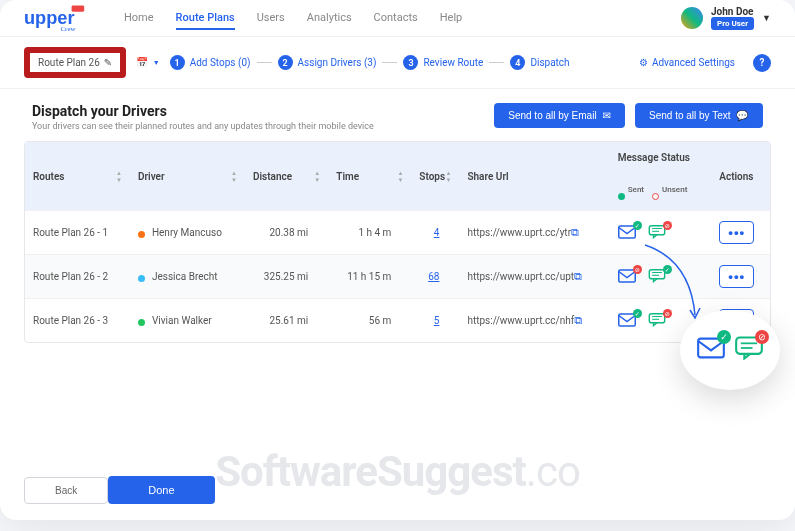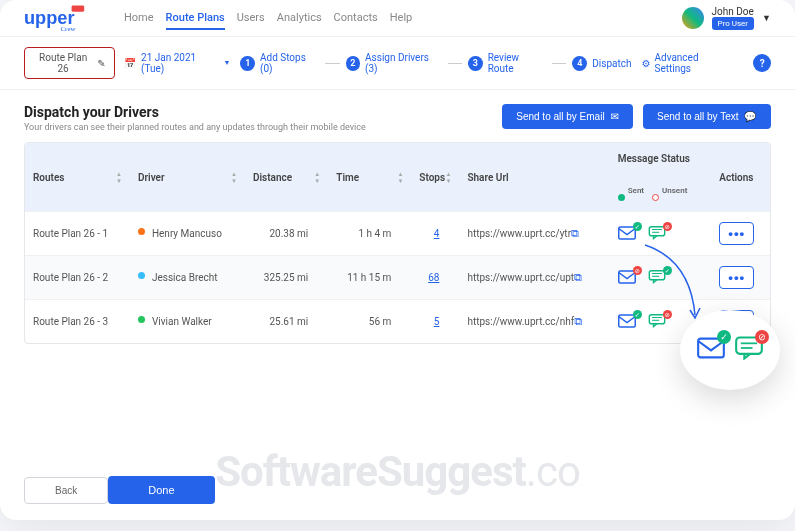--- a/index.html
+++ b/index.html
@@ -3,55 +3,55 @@
 <meta charset="utf-8">
 <style>
 * { margin: 0; padding: 0; box-sizing: border-box; }
 body { font-family: -apple-system, BlinkMacSystemFont, "Segoe UI", Roboto, sans-serif; background: #f5f7fa; width: 795px; height: 531px; overflow: hidden; position: relative; }
 .app { background: #fff; border-radius: 16px; width: 795px; height: 520px; position: relative; box-shadow: 0 10px 40px rgba(0,0,0,0.08); }
 
 
 .header { display: flex; align-items: center; padding: 2px 24px; border-bottom: 1px solid #f0f0f0; }
 .logo { display: flex; align-items: center; gap: 2px; }
 .logo-img { width: 70px; height: 32px; display: flex; align-items: center; }
-.nav { display: flex; gap: 12px; margin-left: 30px; font-size: 11px; color: #888; }
+.nav { display: flex; gap: 22px; margin-left: 30px; font-size: 11px; color: #888; }
 .nav-item { cursor: pointer; padding: 4px 0; }
 .nav-item.active { color: #2563eb; border-bottom: 2px solid #2563eb; font-weight: 500; }
-.user-area { margin-left: auto; display: flex; align-items: center; gap: 8px; }
+.user-area { margin-left: auto; display: flex; align-items: center; gap: 8px; font-weight: bold; }
 .avatar { width: 22px; height: 22px; border-radius: 50%; background: linear-gradient(45deg, #f59e0b, #10b981, #3b82f6); }
 .user-name { font-size: 10px; color: #333; }
 .pro-badge { background: #2563eb; color: #fff; font-size: 8px; padding: 2px 6px; border-radius: 3px; }
 .caret { font-size: 9px; color: #333; }
 
 
 .toolbar { display: flex; align-items: center; padding: 10px 24px; gap: 10px; font-size: 10px; border-bottom: 1px solid #f0f0f0; }
-.plan-sel { display: flex; align-items: center; gap: 4px; color: #555; border: 1px solid #b91c1c; padding: 4px 8px; border-radius: 4px; text-align: center; }
+.plan-sel { display: flex; align-items: center; gap: 4px; color: #555; border: 6px solid #b91c1c; padding: 4px 8px; border-radius: 4px; }
 .date-sel { display: flex; align-items: center; gap: 4px; color: #2563eb; }
 .step { display: flex; align-items: center; gap: 5px; color: #2563eb; }
 .step-num { width: 15px; height: 15px; border-radius: 50%; background: #2563eb; color: #fff; display: flex; align-items: center; justify-content: center; font-size: 9px; font-weight: 600; }
 .step-line { width: 15px; height: 1px; background: #ccc; }
 .adv-settings { margin-left: auto; color: #2563eb; display: flex; align-items: center; gap: 4px; }
 .help-btn { width: 18px; height: 18px; border-radius: 50%; background: #2563eb; color: #fff; display: flex; align-items: center; justify-content: center; font-size: 10px; font-weight: 600; margin-left: 8px; }
 
 
-.title-row { display: flex; align-items: flex-start; padding: 14px 24px 10px; }
+.title-row { display: flex; align-items: flex-start; padding: 14px 32px 10px; }
 .title-block h2 { font-size: 14px; color: #222; font-weight: 700; }
 .title-block p { font-size: 9px; color: #888; margin-top: 2px; }
 .action-btns { margin-left: auto; display: flex; gap: 10px; align-items: flex-end; }
 .btn-primary { background: #2563eb; color: #fff; border: none; padding: 7px 14px; font-size: 10px; border-radius: 4px; display: flex; align-items: center; gap: 6px; cursor: pointer; }
 
 
 .table-wrap { margin: 0 24px; border: 1px solid #e5e7eb; border-radius: 4px; }
 table { width: 100%; border-collapse: collapse; font-size: 10px; }
 thead { background: #eaf0fc; }
 th { text-align: left; padding: 10px 8px; color: #444; font-weight: 600; font-size: 10px; position: relative; }
 .sort-arrows { position: absolute; right: 8px; top: 50%; transform: translateY(-50%); display: flex; flex-direction: column; gap: 1px; font-size: 6px; color: #aaa; line-height: 1; }
 td { padding: 10px 8px; border-top: 1px solid #f0f0f0; color: #555; }
 tbody tr:nth-child(2) { background: #f9fafb; }
-.driver-cell { display: flex; align-items: flex-start; gap: 7px; }
+.driver-cell { display: flex; align-items: flex-end; gap: 7px; }
 .dot { width: 7px; height: 7px; border-radius: 50%; }
 .c-distance, .c-time { text-align: right; padding-right: 20px; }
 .c-stops { text-align: right; padding-right: 20px; }
 .stops-link { color: #2563eb; text-decoration: underline; }
 .share-cell { display: flex; align-items: center; }
 .copy-icon { color: #2563eb; font-size: 11px; }
 .msg-cell { display: flex; gap: 10px; }
 .msg-icon { position: relative; width: 20px; height: 16px; }
 .email-ico, .text-ico { width: 18px; height: 14px; }
 .status-badge { position: absolute; top: -4px; right: -4px; width: 9px; height: 9px; border-radius: 50%; display:flex; align-items:center; justify-content:center; font-size:6px; color:#fff; }
@@ -110,21 +110,20 @@
     </div>
   </div>
 
   <div class="toolbar">
     <div class="plan-sel">
       <span>Route Plan 26</span>
       <span>✎</span>
     </div>
     <div class="date-sel">
       <span>📅</span>
-      <span>21 Jan 2021 (Tue)</span>
       <span style="font-size:7px;">▼</span>
     </div>
     <div id="steps" style="display:flex;align-items:center;gap:6px;">
         <div class="step">
           <div class="step-num">1</div>
           <span>Add Stops (0)</span>
         </div>
         <div class="step-line"></div>
         <div class="step">
           <div class="step-num">2</div>

